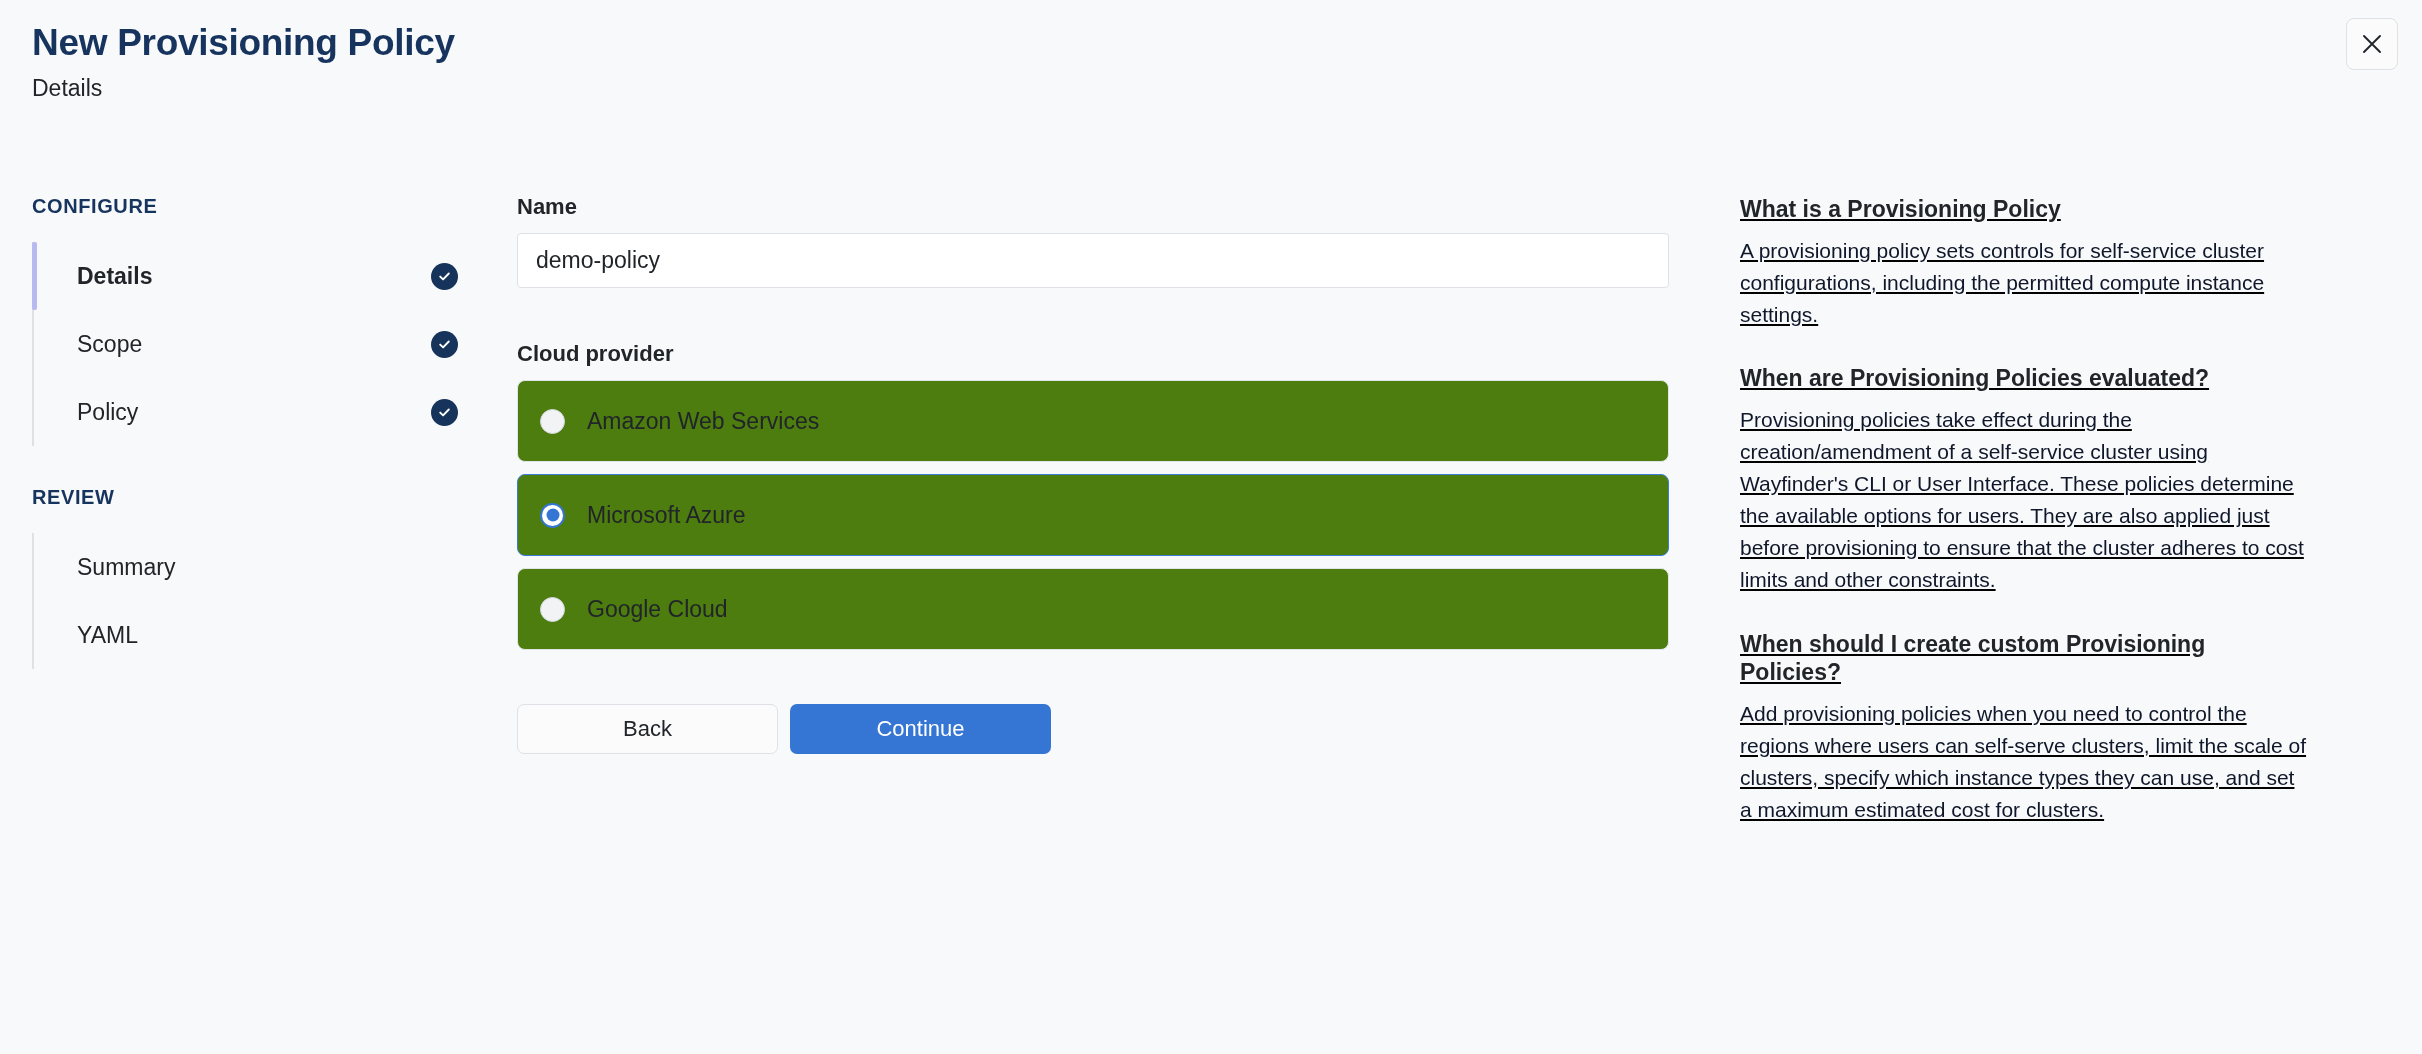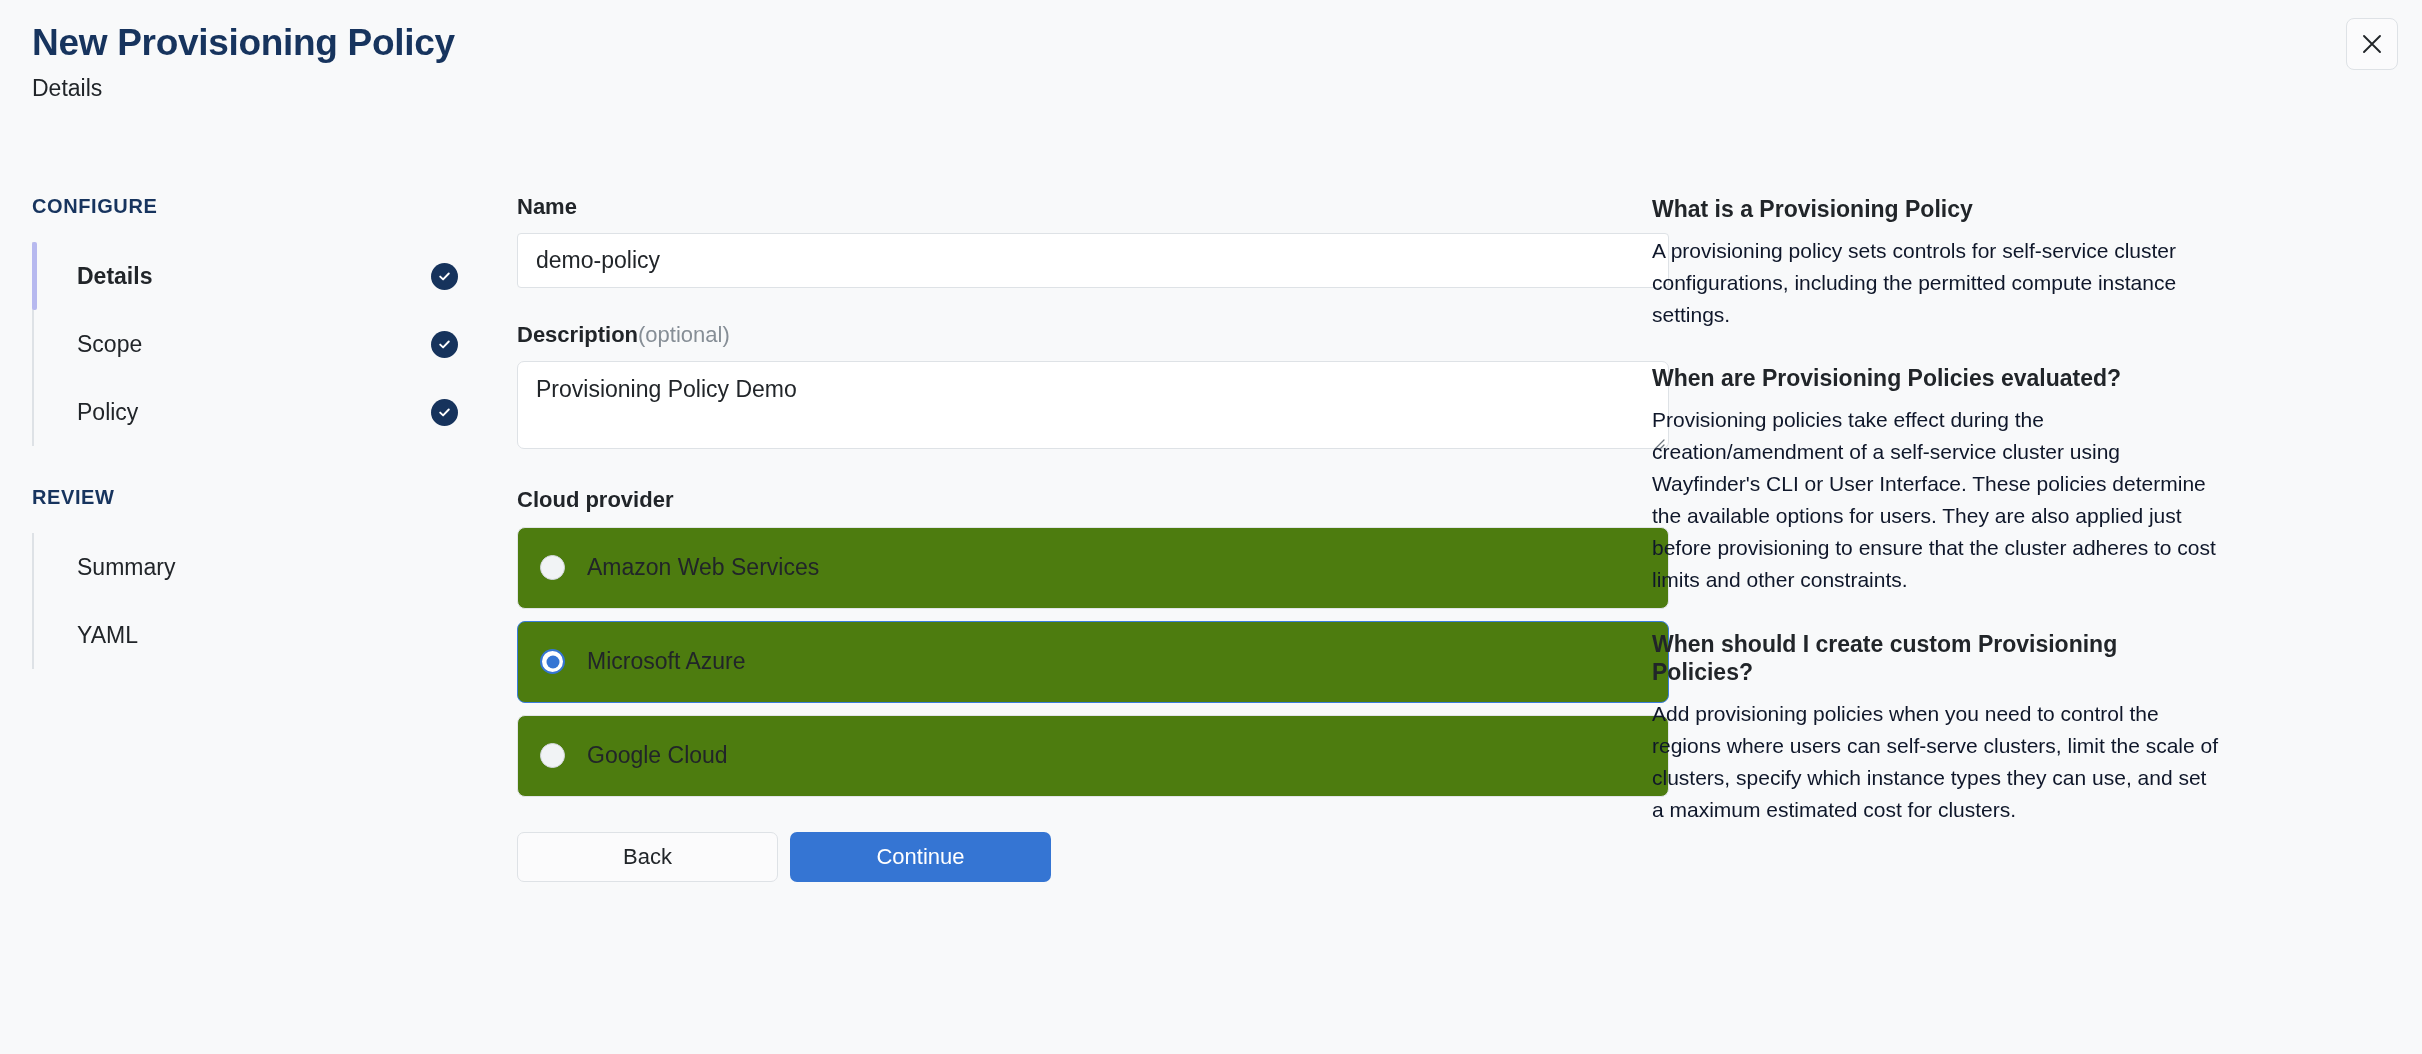--- a/index.html
+++ b/index.html
@@ -118,21 +118,21 @@
   .check-icon svg { display: block; }
   .nav-section-title.review { margin-top: 40px; display: block; }
 
   
   .form {
     position: absolute;
     left: 517px;
     top: 0;
     width: 1152px;
   }
-  .field { margin-bottom: 35px; }
+  .field { margin-bottom: 54px; }
   .field-label {
     font-size: 22px;
     font-weight: bold;
     color: #212529;
     display: block;
     margin-bottom: 14px;
     line-height: 1.1;
   }
   .field-label .optional {
     font-weight: normal;
@@ -243,23 +243,24 @@
     width: 261px;
     border: none;
     background: #3575d3;
     color: #ffffff;
     margin-left: 12px;
   }
 
   
   .help {
     position: absolute;
-    left: 1652px;
+    left: 1740px;
     top: 0;
     width: 570px;
+    text-decoration: underline;
   }
   .help-heading {
     font-size: 23px;
     font-weight: bold;
     color: #212529;
     line-height: 1.25;
     margin-bottom: 11px;
   }
   .help-body {
     font-size: 21px;
@@ -341,33 +342,20 @@
     </div>
   </div>
 
   <div class="form">
 
     <div class="field">
       <label class="field-label">Name</label>
       <input class="text-input" type="text" value="demo-policy" style="">
     </div>
 
-    <div class="field">
-      <label class="field-label">
-        <span>Description</span><span class="optional">(optional)</span>
-      </label>
-      <div class="textarea-wrap">
-        <textarea class="text-area" style="">Provisioning Policy Demo</textarea>
-        <span class="resize-grip">
-          <svg width="14" height="14" viewBox="0 0 14 14">
-            <path d="M13 4 L4 13 M13 9 L9 13" stroke="#6c757d" stroke-width="1.2" fill="none" stroke-linecap="round"></path>
-          </svg>
-        </span>
-      </div>
-    </div>
 
     <div class="field">
       <label class="field-label">Cloud provider</label>
 
       <div class="radio-card">
         <span class="radio-dot"></span>
         <span class="radio-text">Amazon Web Services</span>
       </div>
 
       <div class="radio-card selected">

